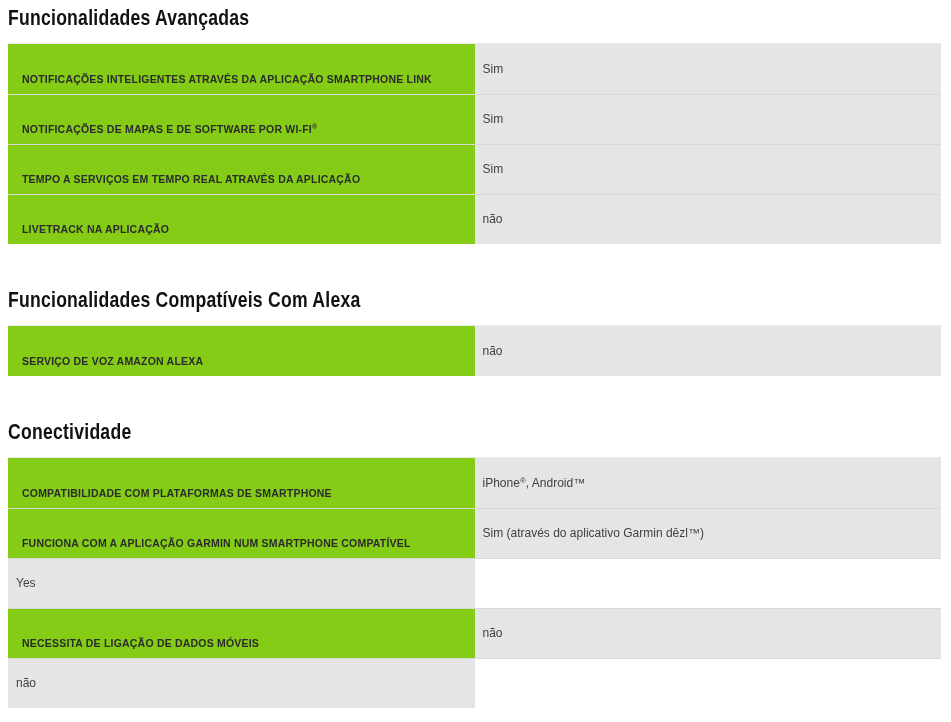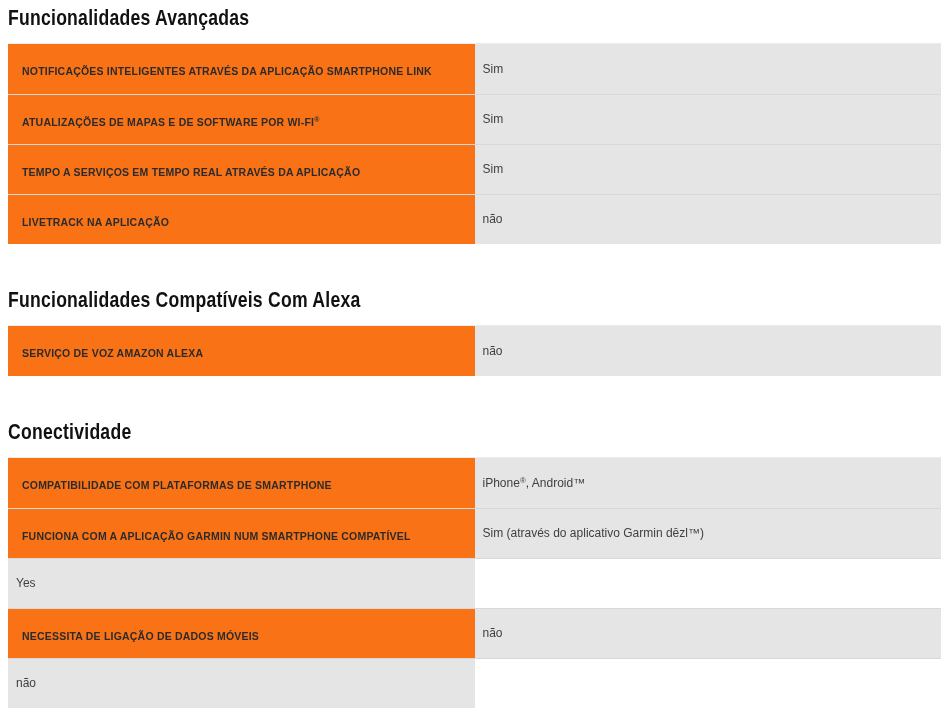--- a/index.html
+++ b/index.html
@@ -32,24 +32,24 @@
     border-top: 1px solid #ececec;
   }
   .spec-row {
     display: flex;
     align-items: stretch;
     min-height: 50px;
   }
   .spec-row + .spec-row { border-top: 1px solid #d9d9d9; }
   .spec-label-cell {
     width: 50%;
-    background: #f97316;
+    background: #84cc16;
     display: flex;
-    align-items: flex-start;
-    padding: 17px 10px 5px 14px;
+    align-items: flex-end;
+    padding: 6px 10px 5px 14px;
   }
   .spec-label {
     font-size: 10.5px;
     font-weight: 700;
     color: #2b2b2b;
     letter-spacing: 0.2px;
     line-height: 20px;
     text-transform: none;
   }
   .spec-label sup {
@@ -88,21 +88,21 @@
       <div class="spec-row">
         <div class="spec-label-cell">
           <div class="spec-label">NOTIFICAÇÕES INTELIGENTES ATRAVÉS DA APLICAÇÃO SMARTPHONE LINK</div>
         </div>
         <div class="spec-value-cell">
           <div class="spec-value">Sim</div>
         </div>
       </div>
       <div class="spec-row">
         <div class="spec-label-cell">
-          <div class="spec-label"><span>ATUALIZAÇÕES DE MAPAS E DE SOFTWARE POR WI-FI</span><sup>®</sup></div>
+          <div class="spec-label"><span>NOTIFICAÇÕES DE MAPAS E DE SOFTWARE POR WI-FI</span><sup>®</sup></div>
         </div>
         <div class="spec-value-cell">
           <div class="spec-value">Sim</div>
         </div>
       </div>
       <div class="spec-row">
         <div class="spec-label-cell">
           <div class="spec-label">TEMPO A SERVIÇOS EM TEMPO REAL ATRAVÉS DA APLICAÇÃO</div>
         </div>
         <div class="spec-value-cell">

